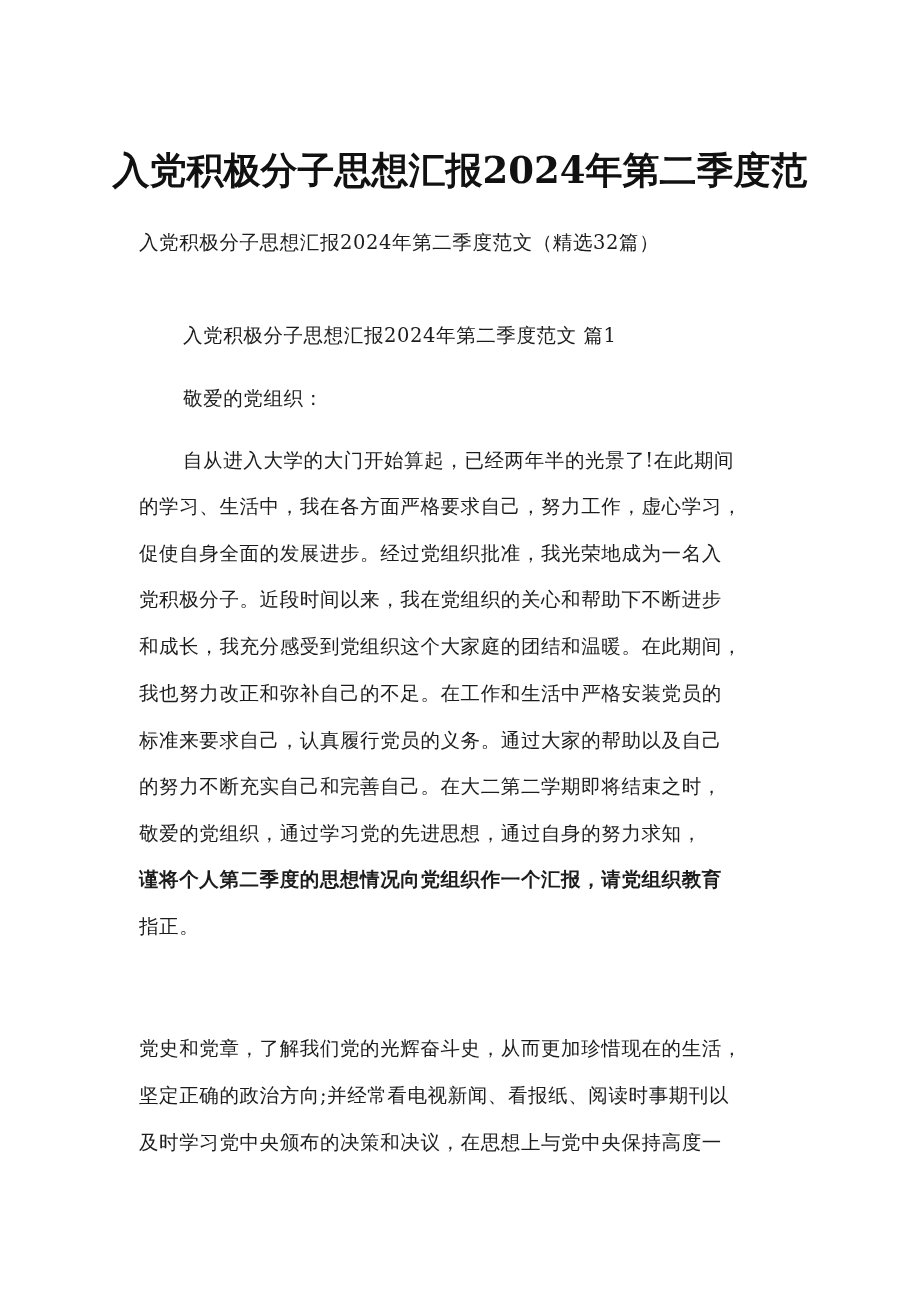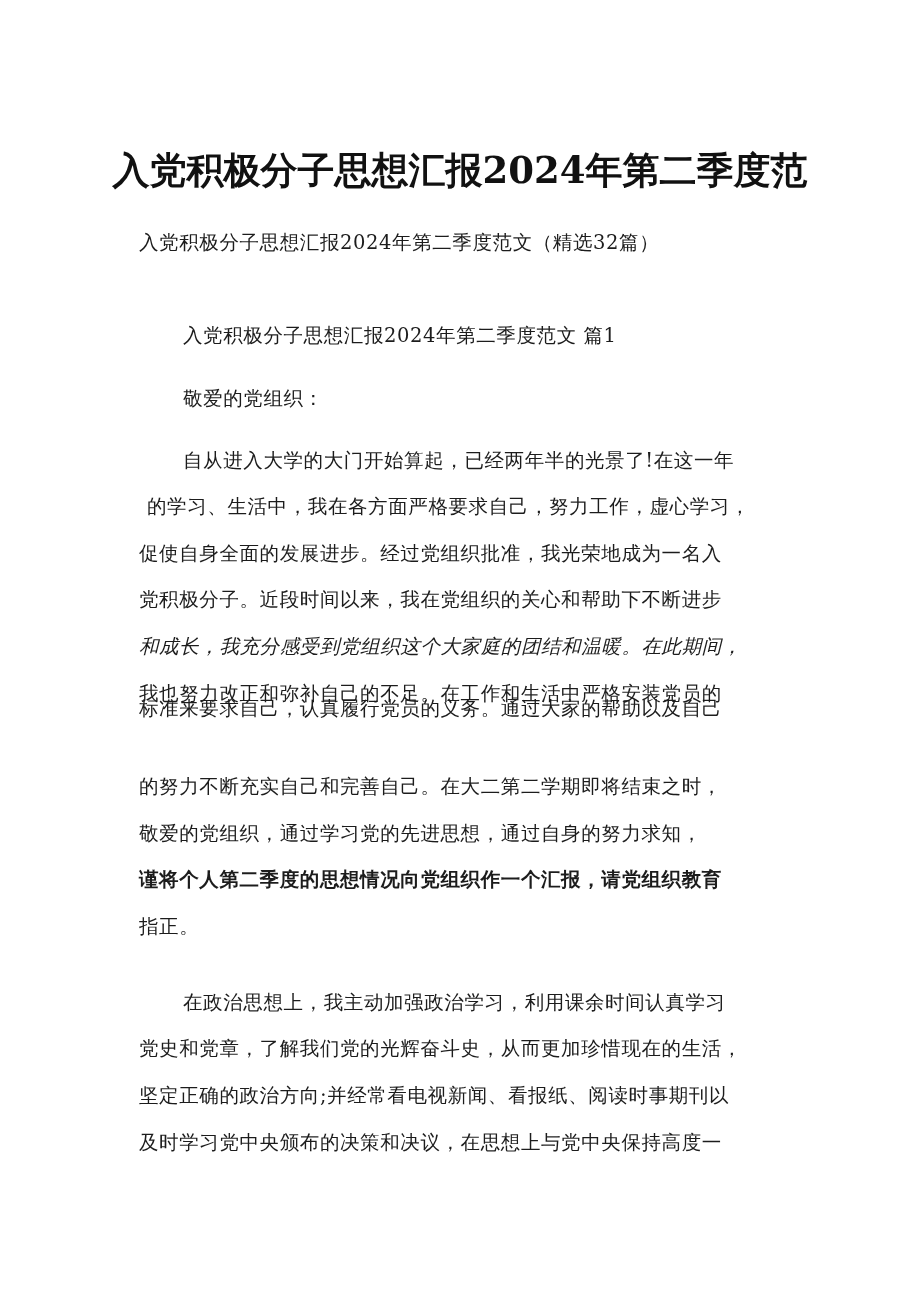--- a/index.html
+++ b/index.html
@@ -51,30 +51,29 @@
 <div class="page">
 
   <div class="title title-l1" style="top:146px;">入党积极分子思想汇报2024年第二季度范</div>
 
   <div class="line" style="top:230px;text-align:right;">入党积极分子思想汇报2024年第二季度范文（精选32篇）</div>
 
   <div class="line indent" style="top:323px;">入党积极分子思想汇报2024年第二季度范文 篇1</div>
 
   <div class="line indent" style="top:386px;">敬爱的党组织：</div>
 
-  <div class="line indent" style="top:448px;">自从进入大学的大门开始算起，已经两年半的光景了!在这一年</div>
-  <div class="line" style="top:494px;margin-left:8px;">的学习、生活中，我在各方面严格要求自己，努力工作，虚心学习，</div>
+  <div class="line indent" style="top:448px;">自从进入大学的大门开始算起，已经两年半的光景了!在此期间</div>
+  <div class="line" style="top:494px;">的学习、生活中，我在各方面严格要求自己，努力工作，虚心学习，</div>
   <div class="line" style="top:541px;">促使自身全面的发展进步。经过党组织批准，我光荣地成为一名入</div>
   <div class="line" style="top:587px;text-align:right;">党积极分子。近段时间以来，我在党组织的关心和帮助下不断进步</div>
-  <div class="line" style="top:634px;font-style:italic;">和成长，我充分感受到党组织这个大家庭的团结和温暖。在此期间，</div>
+  <div class="line" style="top:634px;">和成长，我充分感受到党组织这个大家庭的团结和温暖。在此期间，</div>
   <div class="line" style="top:681px;">我也努力改正和弥补自己的不足。在工作和生活中严格安装党员的</div>
-  <div class="line" style="top:696px;">标准来要求自己，认真履行党员的义务。通过大家的帮助以及自己</div>
+  <div class="line" style="top:728px;">标准来要求自己，认真履行党员的义务。通过大家的帮助以及自己</div>
   <div class="line" style="top:774px;">的努力不断充实自己和完善自己。在大二第二学期即将结束之时，</div>
   <div class="line" style="top:821px;">敬爱的党组织，通过学习党的先进思想，通过自身的努力求知，</div>
   <div class="line" style="top:867px;font-weight:bold;">谨将个人第二季度的思想情况向党组织作一个汇报，请党组织教育</div>
   <div class="line" style="top:914px;">指正。</div>
 
-  <div class="line indent" style="top:990px;">在政治思想上，我主动加强政治学习，利用课余时间认真学习</div>
   <div class="line" style="top:1036px;">党史和党章，了解我们党的光辉奋斗史，从而更加珍惜现在的生活，</div>
   <div class="line" style="top:1083px;">坚定正确的政治方向;并经常看电视新闻、看报纸、阅读时事期刊以</div>
   <div class="line" style="top:1130px;">及时学习党中央颁布的决策和决议，在思想上与党中央保持高度一</div>
 
 </div>
 
 </body></html>

